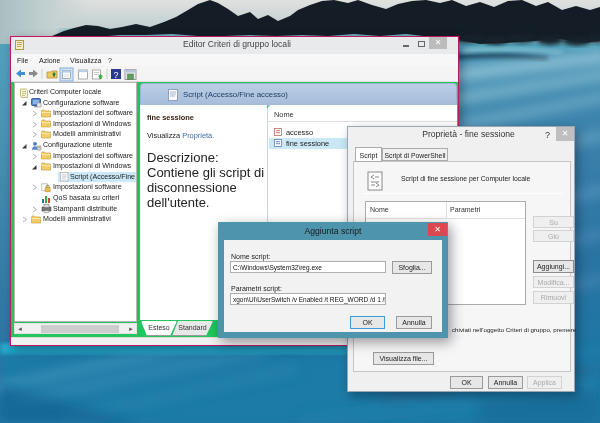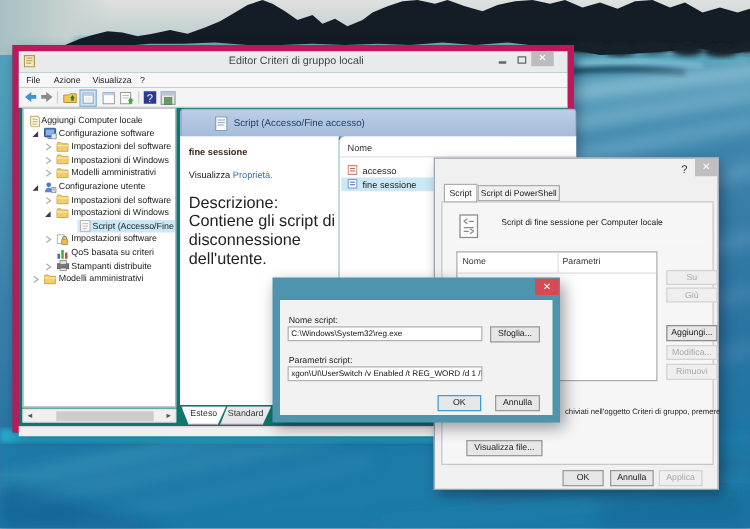--- a/index.html
+++ b/index.html
@@ -2,21 +2,21 @@
 <html><head>
 <meta charset="utf-8">
 <style>
 * { margin:0; padding:0; box-sizing:border-box; }
 html,body { width:600px; height:423px; overflow:hidden; }
 body { font-family:"Liberation Sans", sans-serif; position:relative; }
 #desktop { position:absolute; left:0; top:0; width:600px; height:423px; }
 
 
 #mainwin { position:absolute; left:10px; top:36px; width:449px; height:310px;
-  background:#0f766e; border:5px solid #be185d; box-shadow:3px 4px 10px rgba(0,0,20,0.35); }
+  background:#22c55e; border:1px solid #be185d; box-shadow:3px 4px 10px rgba(0,0,20,0.35); }
 #mw-title { position:absolute; left:0; top:0; width:100%; height:17px; background:#e9eaeb;
   font-size:8.6px; color:#444; text-align:center; line-height:15px; padding-left:5px; }
 #mw-icon { position:absolute; left:4px; top:3px; }
 #mw-close { position:absolute; right:11px; top:0px; width:18px; height:12px; background:#bcbcbc; color:#fff; font-size:8px; text-align:center; line-height:12px; }
 #mw-min  { position:absolute; right:49px; top:8px; width:6px; height:1.5px; background:#666; }
 #mw-max  { position:absolute; right:33px; top:4px; width:7px; height:6px; border:1px solid #666; border-top:1.5px solid #666; }
 #mw-menu { position:absolute; left:0; top:17px; width:100%; height:12px; background:#f7f7f7; font-size:7px; color:#222; }
 #mw-menu span { position:absolute; top:3px; }
 #mw-tools { position:absolute; left:0; top:29px; width:100%; height:16px; background:#f4f4f4; border-bottom:1px solid #e2e2e2; }
 
@@ -200,21 +200,21 @@
     </svg>
   </div>
   <div id="tree">
       <div class="trow" style="top:4px">
         <span class="tico" style="left:3.5px"><svg width="9" height="10">
             <path d="M1.5,1 L7.5,1 L8.5,2.5 L8.5,9.5 L2.5,9.5 L1.5,8 Z" fill="#faf4dc" stroke="#b8a868" stroke-width="0.8"></path>
             <rect x="3" y="3" width="4" height="0.8" fill="#c0b070"></rect>
             <rect x="3" y="5" width="4" height="0.8" fill="#c0b070"></rect>
             <rect x="3" y="7" width="3" height="0.8" fill="#c0b070"></rect>
           </svg></span>
-        <span class="txt" style="left:14px">Aggiungi Computer locale</span>
+        <span class="txt" style="left:14px">Criteri Computer locale</span>
       </div>
       <div class="trow" style="top:14.6px">
         <svg class="tico" style="left:6px;top:2.5px" width="7" height="7">
           <path d="M5.5,1 L5.5,5.5 L1,5.5 Z" fill="#3b3b3b"></path>
         </svg>
         <span class="tico" style="left:16px"><svg width="11" height="10">
             <rect x="0.5" y="0.5" width="9" height="7" rx="1" fill="#4a7ac4" stroke="#2a4a80" stroke-width="0.8"></rect>
             <rect x="1.8" y="1.8" width="6.4" height="4.4" fill="#8ab4e8"></rect>
             <rect x="3" y="8" width="4" height="1.2" fill="#8a9098"></rect>
             <path d="M6,5 L10,5 L10,9 L6,9 Z" fill="#e8e8e8" stroke="#888" stroke-width="0.6"></path>
@@ -373,20 +373,21 @@
         </svg>
         <span style="position:absolute;left:17px;top:1px">fine sessione</span>
       </div>
   </div>
   <div id="tab-standard" class="btab">Standard</div>
   <div id="tab-esteso" class="btab">Esteso</div>
   <div id="mw-status"></div>
 </div>
 
 <div id="propwin">
+  <div id="pw-title">Proprietà - fine sessione</div>
   <div id="pw-help">?</div>
   <div id="pw-close">✕</div>
   <div id="ptab2" class="ptab">Script di PowerShell</div>
   <div id="ptab1" class="ptab">Script</div>
   <div id="pw-page">
     <svg style="position:absolute;left:13px;top:9px" width="17" height="20">
         <rect x="1" y="1" width="14" height="18" fill="#fdfdfd" stroke="#8a8a8a"></rect>
         <path d="M4,6 L7,4 M4,6 L7,8" stroke="#8a8a8a" fill="none"></path>
         <line x1="8" y1="6" x2="12" y2="6" stroke="#8a8a8a"></line>
         <line x1="4" y1="11" x2="12" y2="11" stroke="#8a8a8a"></line>
@@ -408,20 +409,21 @@
     <div class="pbtn" style="top:129px;height:13px">Rimuovi</div>
     <div id="pw-note">chiviati nell'oggetto Criteri di gruppo, premere</div>
     <div id="pw-vf">Visualizza file...</div>
   </div>
   <div class="okbtn" style="left:102px;width:33px">OK</div>
   <div class="okbtn" style="left:140px;width:35px">Annulla</div>
   <div class="okbtn" style="left:179px;width:35px;color:#a8a8a8;border-color:#d2d2d2;background:#efefef">Applica</div>
 </div>
 
 <div id="addwin">
+  <div id="aw-title">Aggiunta script</div>
   <div id="aw-close">✕</div>
   <div id="aw-body">
     <div class="lbl" style="top:13px">Nome script:</div>
     <div class="ainput" style="top:21px">C:\Windows\System32\reg.exe</div>
     <div class="abtn" style="left:168px;top:21px;width:40px">Sfoglia...</div>
     <div class="lbl" style="top:45px">Parametri script:</div>
     <div class="ainput" style="top:53px">xgon\UI\UserSwitch /v Enabled /t REG_WORD /d 1 /f</div>
     <div class="abtn" style="left:126px;top:76px;width:35px;border-color:#3f9bdd">OK</div>
     <div class="abtn" style="left:172px;top:76px;width:36px">Annulla</div>
   </div>

